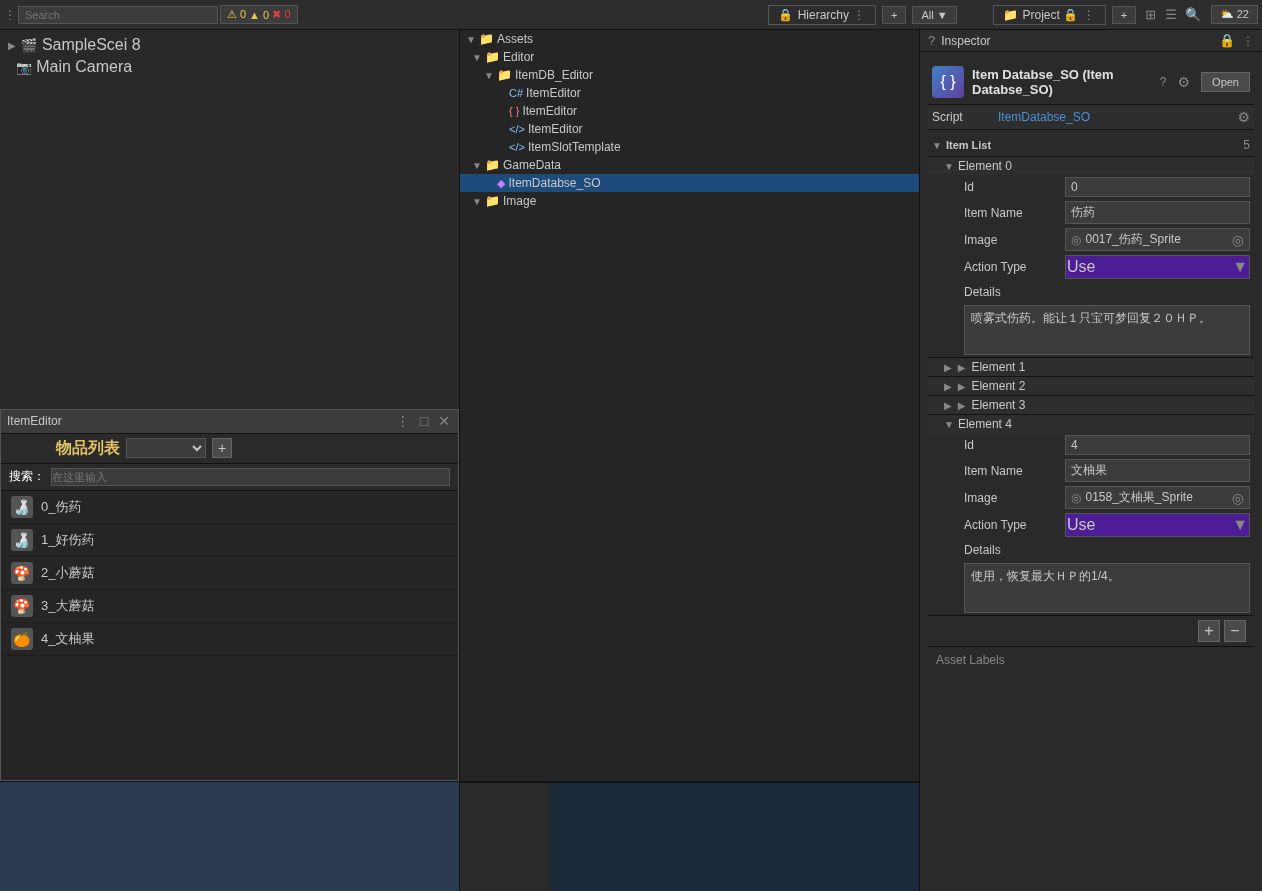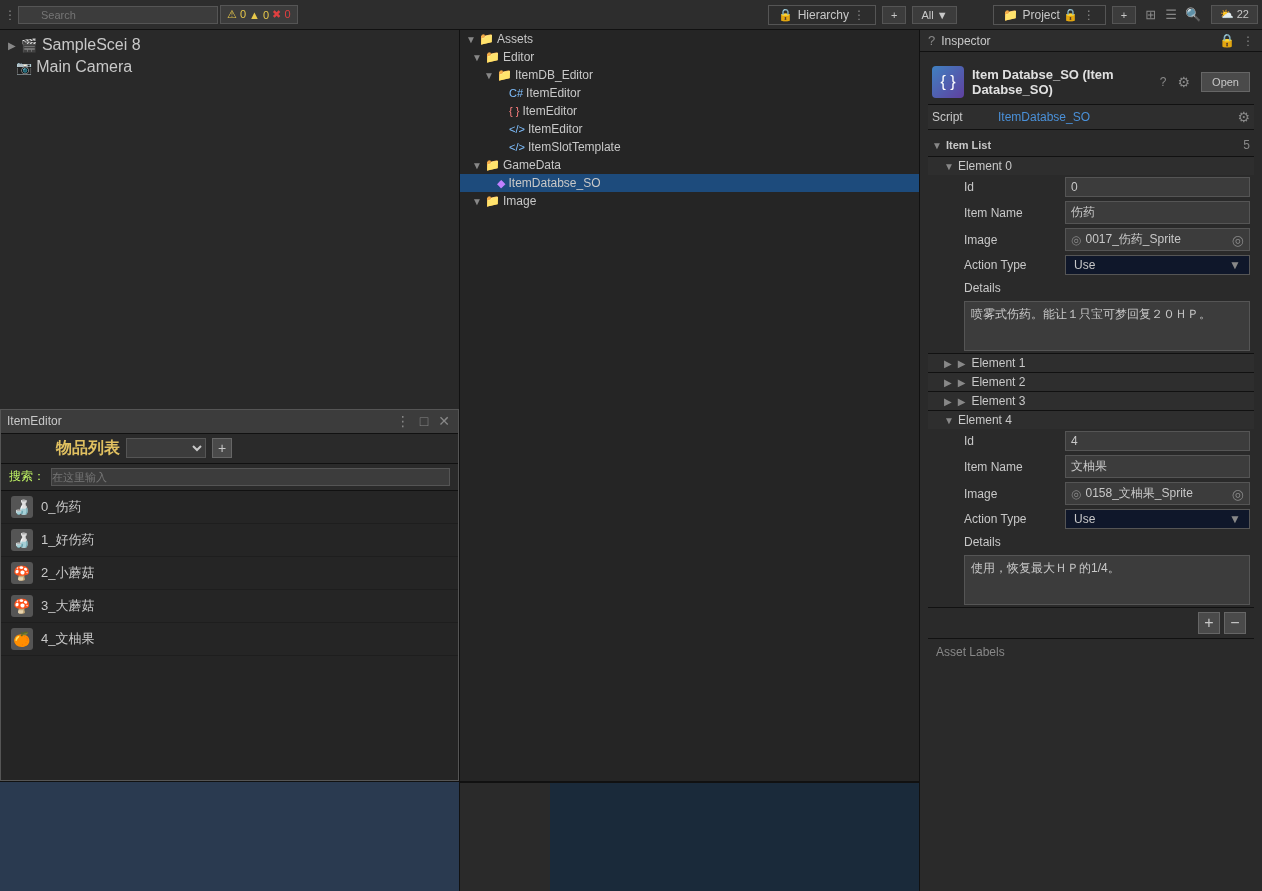--- a/index.html
+++ b/index.html
@@ -21,21 +21,21 @@
       background: #2d2d2d;
       height: 30px;
       border-bottom: 1px solid #111;
       padding: 0 4px;
       gap: 2px;
     }
     .top-bar-search {
       background: #3c3c3c;
       border: 1px solid #555;
       color: #c8c8c8;
-      padding: 2px 22px;
+      padding: 2px 6px;
       width: 200px;
       font-size: 11px;
     }
     .top-bar-badge {
       background: #3c3c3c;
       border: 1px solid #555;
       padding: 2px 6px;
       font-size: 11px;
       color: #c8c8c8;
       display: flex;
@@ -179,21 +179,21 @@
     }
     .editor-search-row {
       display: flex;
       align-items: center;
       padding: 4px 8px;
       gap: 6px;
       background: #2a2a2a;
       border-bottom: 1px solid #111;
     }
     .editor-search-label {
-      color: #bef264;
+      color: #ffffff;
       font-size: 12px;
     }
     .editor-search-input {
       background: #3c3c3c;
       border: 1px solid #555;
       color: #c8c8c8;
       padding: 2px 0;
       font-size: 11px;
       flex: 1;
     }
@@ -411,25 +411,25 @@
 
     
     .element-fields {
       padding-left: 32px;
       background: #2a2a2a;
     }
 
     
     .field-dropdown {
       flex: 1;
-      background: #0f172a;
-      border: 1px solid #555;
-      color: #c8c8c8;
-      padding: 2px 8px;
-      font-size: 12px;
+      background: #4c1d95;
+      border: 1px solid #555;
+      color: #c8c8c8;
+      padding: 2px 1px;
+      font-size: 16px;
       display: flex;
       align-items: center;
       justify-content: space-between;
     }
     .dropdown-arrow { color: #888; }
 
     
     .details-text {
       color: #c8c8c8;
       font-size: 12px;

